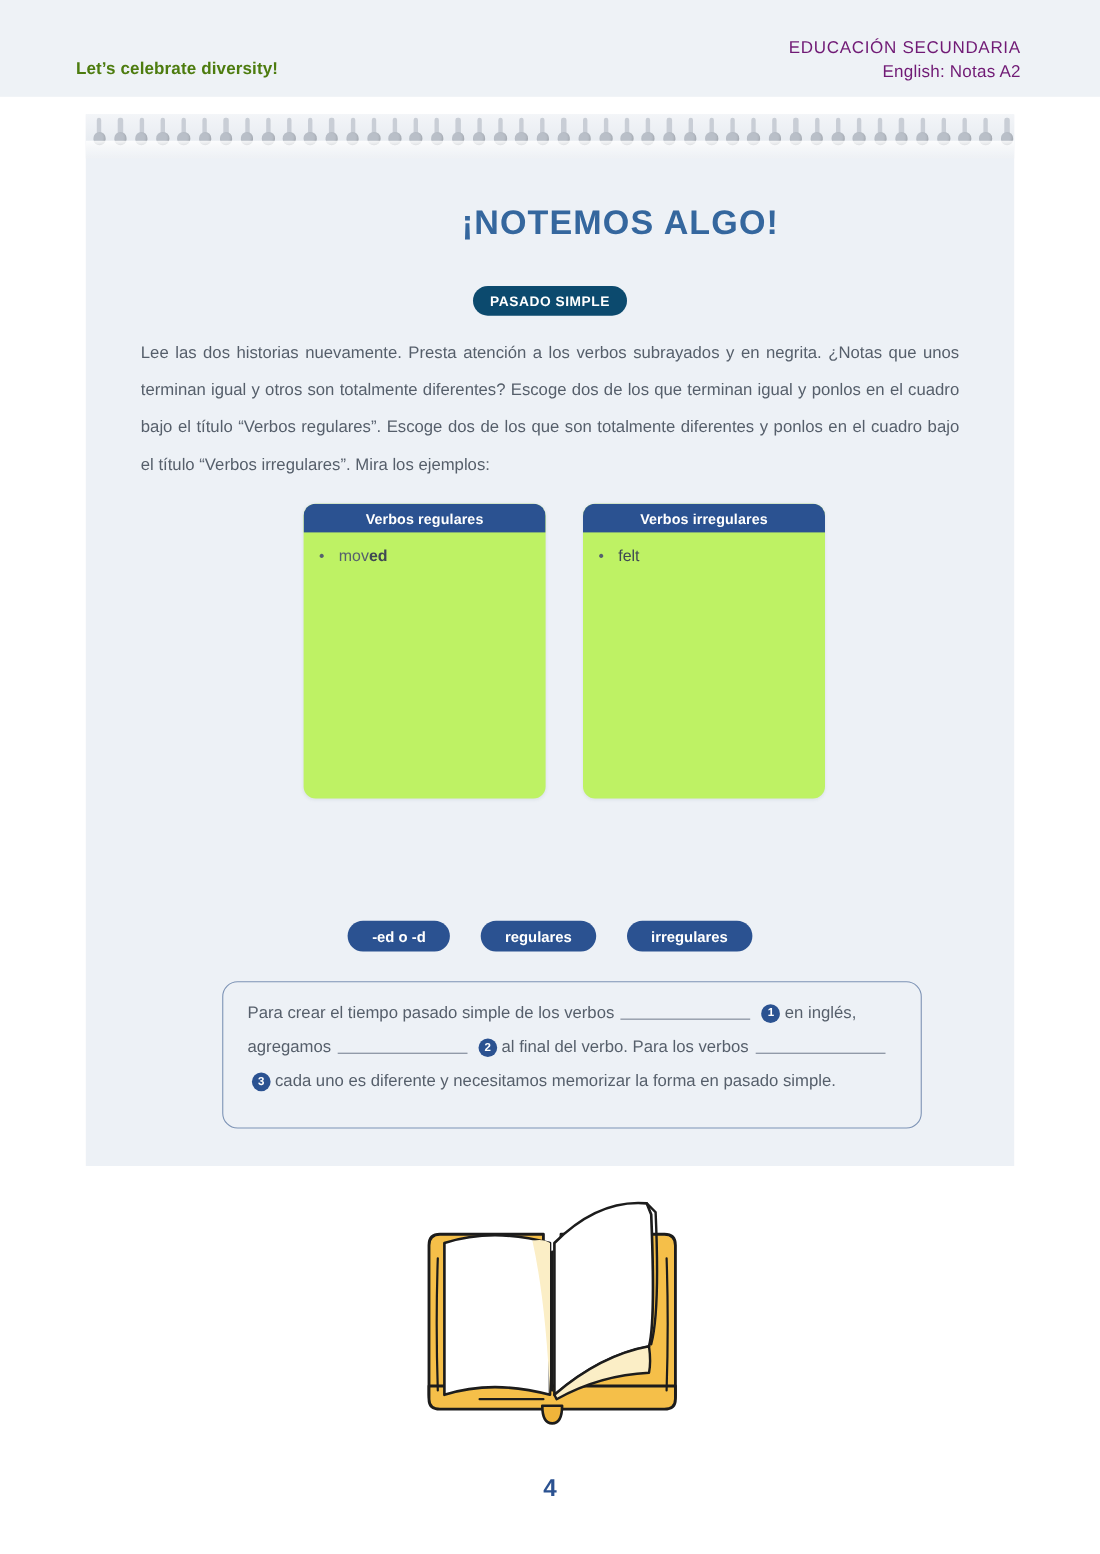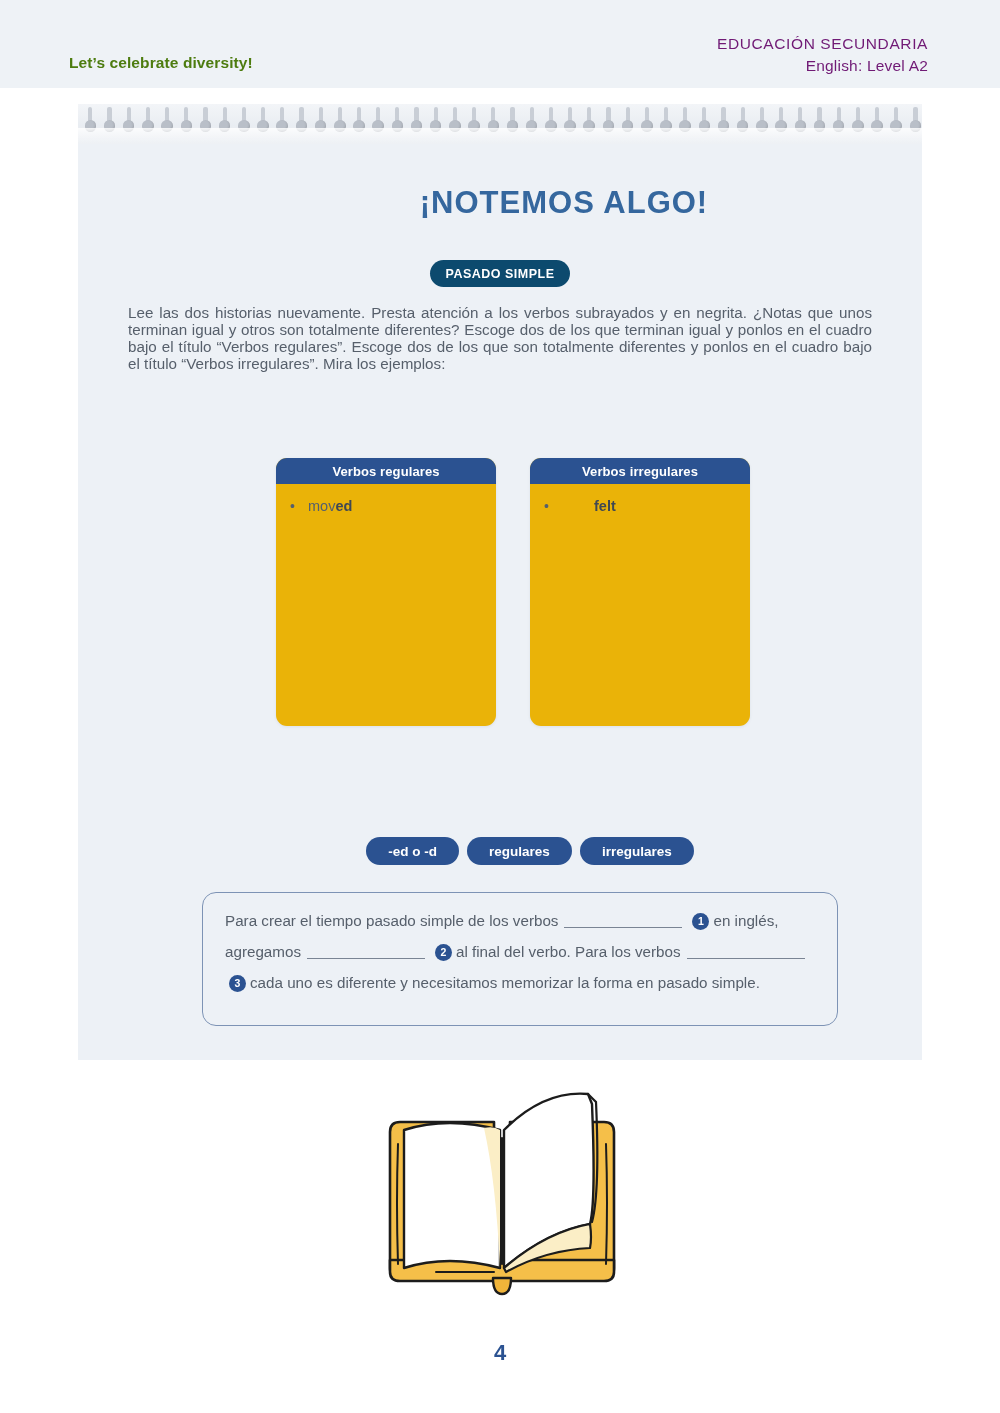--- a/index.html
+++ b/index.html
@@ -143,31 +143,31 @@
     justify-content: center;
   }
 
   
   .intro-text {
     position: absolute;
     left: 50px;
     top: 200px;
     width: 744px;
     font-size: 15.2px;
-    line-height: 17px;
+    line-height: 34px;
     color: #565f6b;
     text-align: justify;
   }
 
   
   .verb-box {
     position: absolute;
     width: 220px;
     border-radius: 11px;
-    background: #eab308;
+    background: #bef264;
     box-shadow: 0 1px 3px rgba(80,95,120,0.10);
     overflow: hidden;
   }
   .verb-box.regular   { left: 198px; top: 354px; height: 268px; }
   .verb-box.irregular { left: 452px; top: 354px; height: 268px; }
 
   .verb-box-header {
     height: 26px;
     background: #2b5291;
     color: #ffffff;
@@ -190,21 +190,21 @@
   }
   .verb-bullet {
     width: 18px;
     flex: 0 0 auto;
     color: #55606d;
     font-size: 14px;
     line-height: 1;
   }
   .verb-stem { color: #55606d; }
   .verb-ending { font-weight: bold; color: #3f4853; }
-  .verb-item.all-bold .verb-stem { font-weight: bold; color: #3f4853; margin-left: 32px; }
+  .verb-item.all-bold .verb-stem { font-weight: normal; color: #3f4853; }
 
   
   .instruction-2 {
     position: absolute;
     left: 120px;
     top: 650px;
     width: 650px;
     font-size: 15.2px;
     line-height: 26px;
     color: #565f6b;
@@ -212,22 +212,21 @@
   }
 
   
   .word-pills {
     position: absolute;
     left: 0;
     top: 733px;
     width: 844px;
     display: flex;
     justify-content: center;
-    gap: 8px;
-    padding-left: 30px;
+    gap: 28px;
   }
   .word-pill {
     height: 28px;
     padding: 0 22px;
     border-radius: 14px;
     background: #2b5291;
     color: #ffffff;
     font-size: 13.5px;
     font-weight: bold;
     display: flex;
@@ -297,21 +296,21 @@
     color: #2b5291;
   }
 </style>
 </head>
 <body>
 
 <div class="page-header">
   <div class="header-left">Let’s celebrate diversity!</div>
   <div class="header-right">
     <div class="line1">EDUCACIÓN SECUNDARIA</div>
-    <div class="line2">English: Level A2</div>
+    <div class="line2">English: Notas A2</div>
   </div>
 </div>
 
 <div class="sheet-card">
 
   <div class="spiral">
     <div class="spiral-rings" id="spiral-rings">
         <div class="ring"></div>
         <div class="ring"></div>
         <div class="ring"></div>

